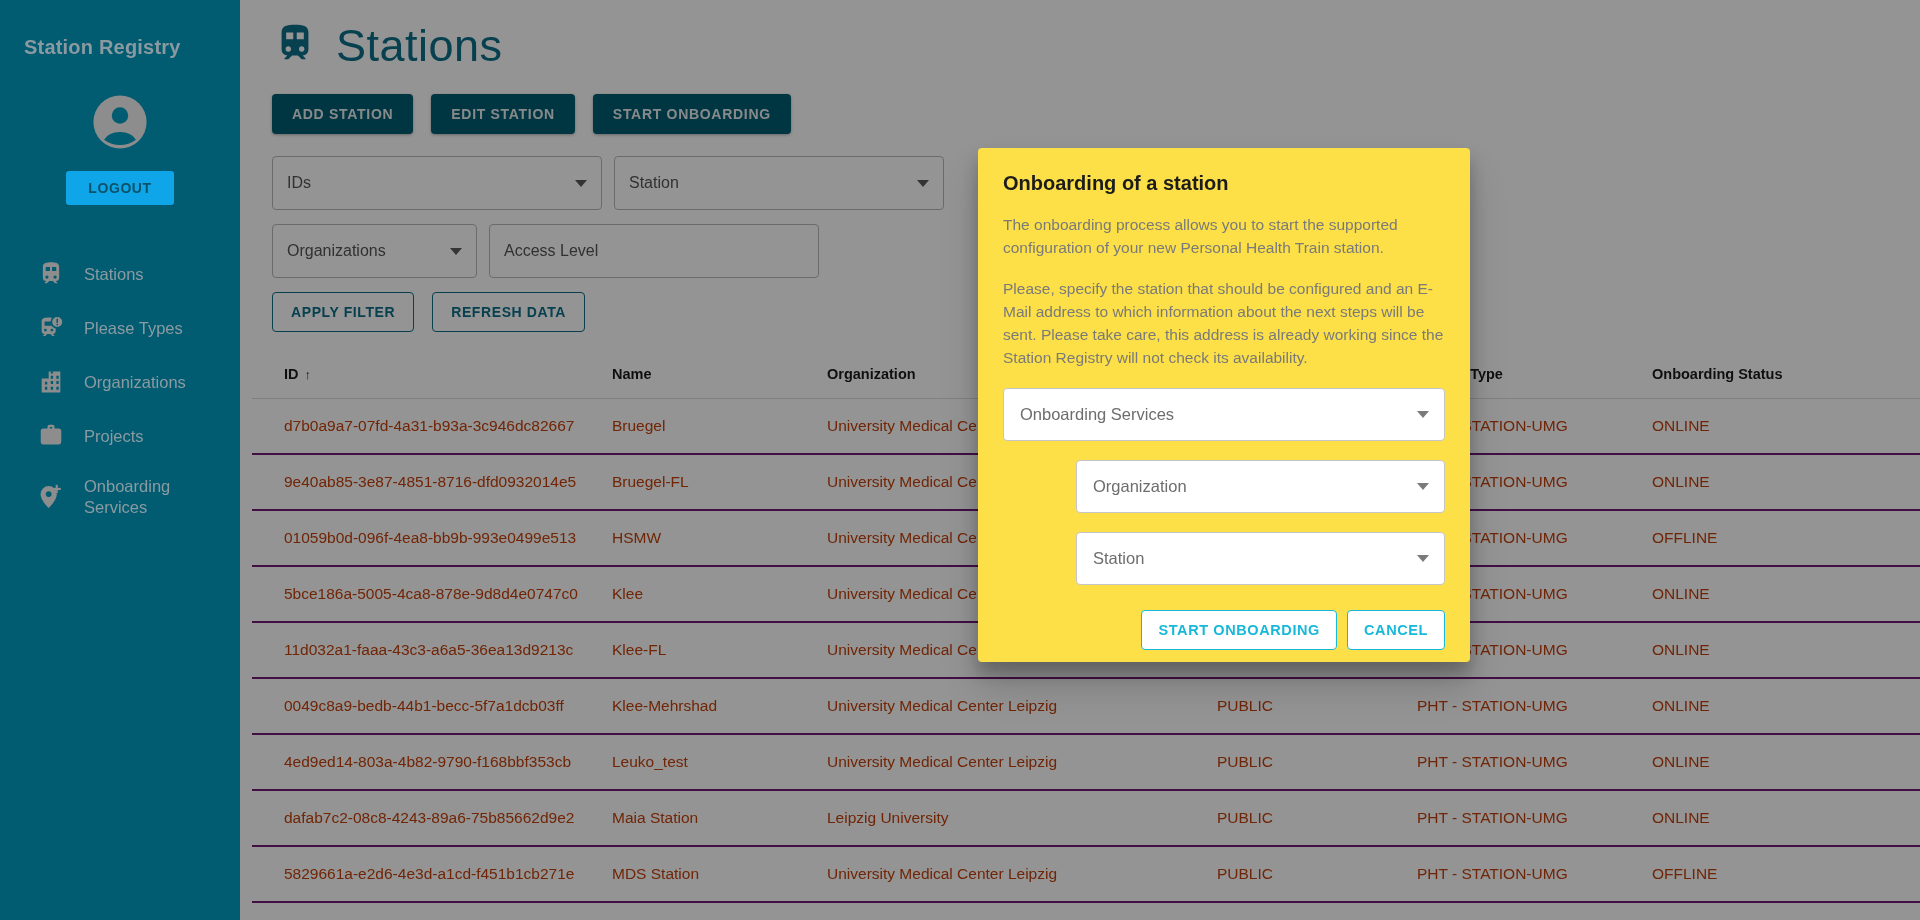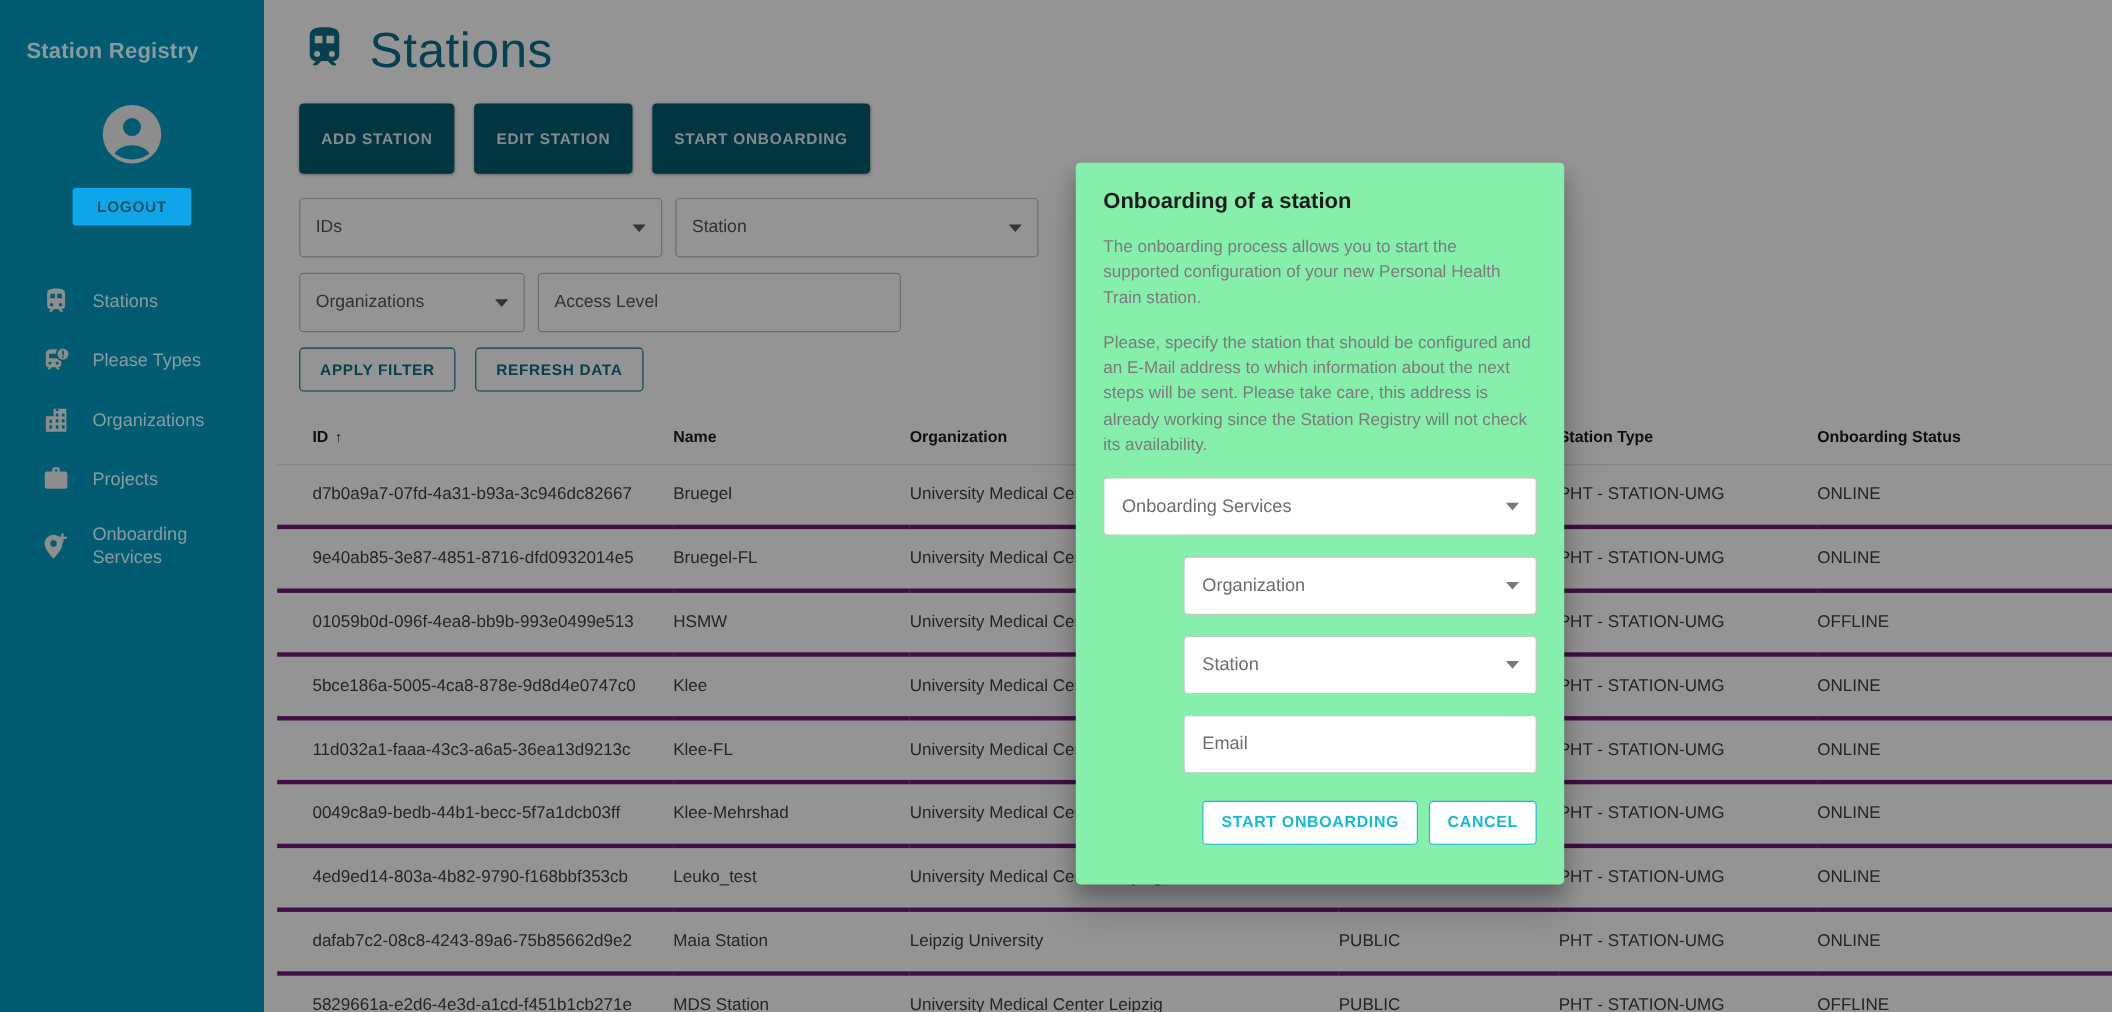--- a/index.html
+++ b/index.html
@@ -81,21 +81,21 @@
     padding: 22px 0 0 32px;
   }
   .btn-filled {
     background: #015C72;
     color: #e9eef0;
     border: none;
     border-radius: 4px;
     font-size: 14px;
     font-weight: 600;
     letter-spacing: .7px;
-    padding: 24px 20px;
+    padding: 12px 20px;
     cursor: pointer;
     font-family: inherit;
     box-shadow: 0 1px 3px rgba(0,0,0,.3);
   }
   .filters { padding: 22px 0 0 32px; }
   .filter-row { display: flex; gap: 12px; margin-bottom: 14px; }
   .field {
     position: relative;
     border: 1px solid #b9b9b9;
     border-radius: 4px;
@@ -139,23 +139,23 @@
   th {
     text-align: left;
     font-size: 14.5px;
     font-weight: 700;
     color: #1b1b1b;
     padding: 12px 0 16px 0;
     border-bottom: 1px solid #dddddd;
   }
   td {
     font-size: 15.5px;
-    color: #404040;
+    color: #c2410c;
     padding: 18px 0;
-    border-bottom: 4px solid #701a75;
+    border-bottom: 2px solid #701a75;
     white-space: nowrap;
     overflow: hidden;
     text-overflow: ellipsis;
   }
   th:first-child, td:first-child { padding-left: 32px; }
   .col-id { width: 360px; }
   .col-name { width: 215px; }
   .col-org { width: 390px; }
   .col-access { width: 200px; }
   .col-type { width: 235px; }
@@ -166,26 +166,26 @@
   .scrim {
     position: absolute;
     inset: 0;
     background: rgba(0,0,0,.42);
     z-index: 50;
   }
   .modal {
     position: absolute;
     left: 738px;
     top: 148px;
-    width: 444px;
-    background: #86efac;
+    width: 492px;
+    background: #fde047;
     border-radius: 4px;
     z-index: 60;
     box-shadow: 0 11px 15px rgba(0,0,0,.22), 0 24px 38px rgba(0,0,0,.16);
-    padding: 24px 25px 24px 25px;
+    padding: 24px 25px 0 25px;
   }
   .modal-title {
     font-size: 20px;
     font-weight: 700;
     color: #1c1c1c;
     margin-bottom: 18px;
   }
   .modal-text {
     font-size: 15.5px;
     line-height: 1.49;
@@ -454,23 +454,20 @@
       <div class="m-field indent">
         <span>Organization</span>
         <span class="m-caret"></span>
       </div>
 
       <div class="m-field indent">
         <span>Station</span>
         <span class="m-caret"></span>
       </div>
 
-      <div class="m-field indent">
-        <span>Email</span>
-      </div>
 
       <div class="modal-actions">
         <button class="btn-cyan">START ONBOARDING</button>
         <button class="btn-cyan">CANCEL</button>
       </div>
     </div>
 
   </section>
 </div>
 

